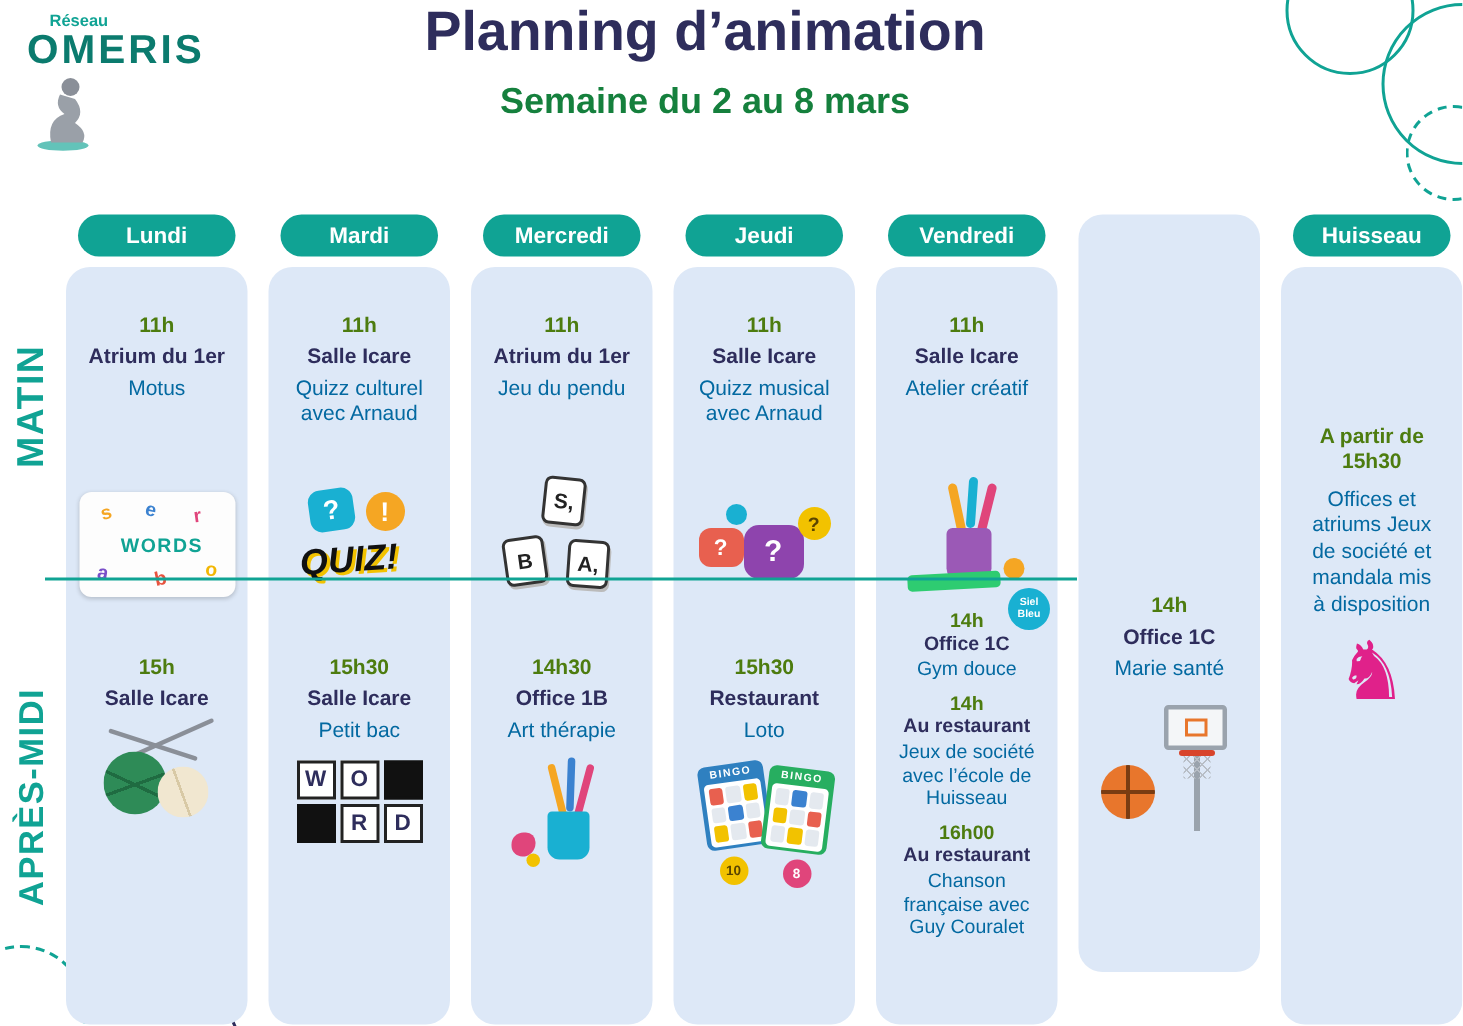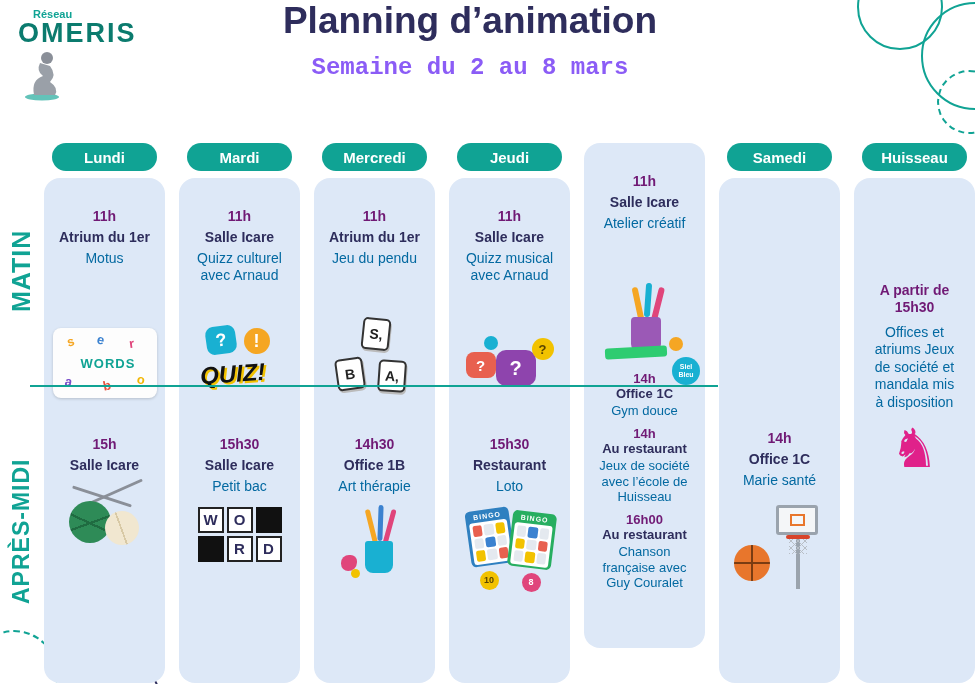--- a/index.html
+++ b/index.html
@@ -17,42 +17,42 @@
 
   
   .logo { position:absolute; left:18px; top:8px; width:130px; }
   .logo-network { color:#10a394; font-size:11px; font-weight:bold; margin-left:15px; }
   .logo-name { color:#0b7b6e; font-size:27px; font-weight:bold; letter-spacing:2px; line-height:1; }
   .logo-figure { margin-left:2px; margin-top:2px; display:block; }
 
   
   .titles { position:absolute; left:200px; top:0; width:540px; text-align:center; }
   .title { font-size:37px; font-weight:bold; color:#2e2d5c; }
-  .subtitle { font-size:24px; font-weight:bold; color:#8b5cf6; margin-top:12px;font-family:Liberation Mono, monospace; }
+  .subtitle { font-size:24px; font-weight:bold; color:#15803d; margin-top:12px; }
 
   
   .vlabel { position:absolute; left:4px; writing-mode:vertical-rl; transform:rotate(180deg);
             color:#10a394; font-weight:bold; display:flex; align-items:center; justify-content:center;
             letter-spacing:1px; width:34px; }
   .matin { top:203px; height:135px; font-size:25px; }
   .apres { top:422px; height:218px; font-size:23px; }
 
   
   .board { position:absolute; left:44px; top:143px; display:flex; gap:14px; }
   .day-col { width:121px; display:flex; flex-direction:column; align-items:center; }
   .pill { width:105px; height:28px; border-radius:15px; background:#10a394; color:#fff;
           font-weight:bold; font-size:15px; display:flex; align-items:center; justify-content:center;
           margin-bottom:7px; }
   .col-body { width:121px; height:505px; background:#dde8f7; border-radius:16px; padding:8px 5px;
               display:flex; flex-direction:column; align-items:center; text-align:center; }
   .section { display:flex; flex-direction:column; align-items:center; width:100%; }
   .morning { height:216px; }
   .afternoon { flex:1; }
 
-  .time { font-weight:bold; font-size:14px; color:#701a75; }
+  .time { font-weight:bold; font-size:14px; color:#4d7c0f; }
   .place { font-weight:bold; font-size:14px; color:#2e2d5c; margin-top:5px; }
   .activity { font-size:14px; color:#0369a1; margin-top:5px; line-height:1.18; padding:0 2px; }
   .morning .time { margin-top:22px; }
   .afternoon .time { margin-top:34px; }
 
   .divider { position:absolute; left:30px; top:385px; width:688px; height:2px; background:#10a394; z-index:4; }
 
   
   .icon { position:relative; }
   .morning .icon { margin-top:auto; margin-bottom:4px; }
@@ -352,20 +352,21 @@
               </div>
             </div>
             <span class="ball ball1">10</span>
             <span class="ball ball2">8</span>
           </div>
         </div>
       </div>
     </div>
 
     <div class="day-col">
+      <div class="pill">Vendredi</div>
       <div class="col-body">
         <div class="section morning">
           <div class="time">11h</div>
           <div class="place">Salle Icare</div>
           <div class="activity">Atelier créatif</div>
           <div class="icon atelier">
             <span class="a-p1"></span>
             <span class="a-p2"></span>
             <span class="a-p3"></span>
             <span class="a-cup"></span>
@@ -387,21 +388,20 @@
           <div class="place">Au restaurant</div>
           <div class="activity">Jeux de société avec l’école de Huisseau</div>
           <div class="time">16h00</div>
           <div class="place">Au restaurant</div>
           <div class="activity">Chanson française avec Guy Couralet</div>
         </div>
       </div>
     </div>
 
     <div class="day-col sam">
-      <div class="pill">Samedi</div>
       <div class="col-body">
         <div class="section morning"></div>
         <div class="section afternoon">
           <div class="time">14h</div>
           <div class="place">Office 1C</div>
           <div class="activity">Marie santé</div>
           <div class="icon basket">
             <span class="bb-pole"></span>
             <span class="bb-board"></span>
             <span class="bb-inner"></span>

